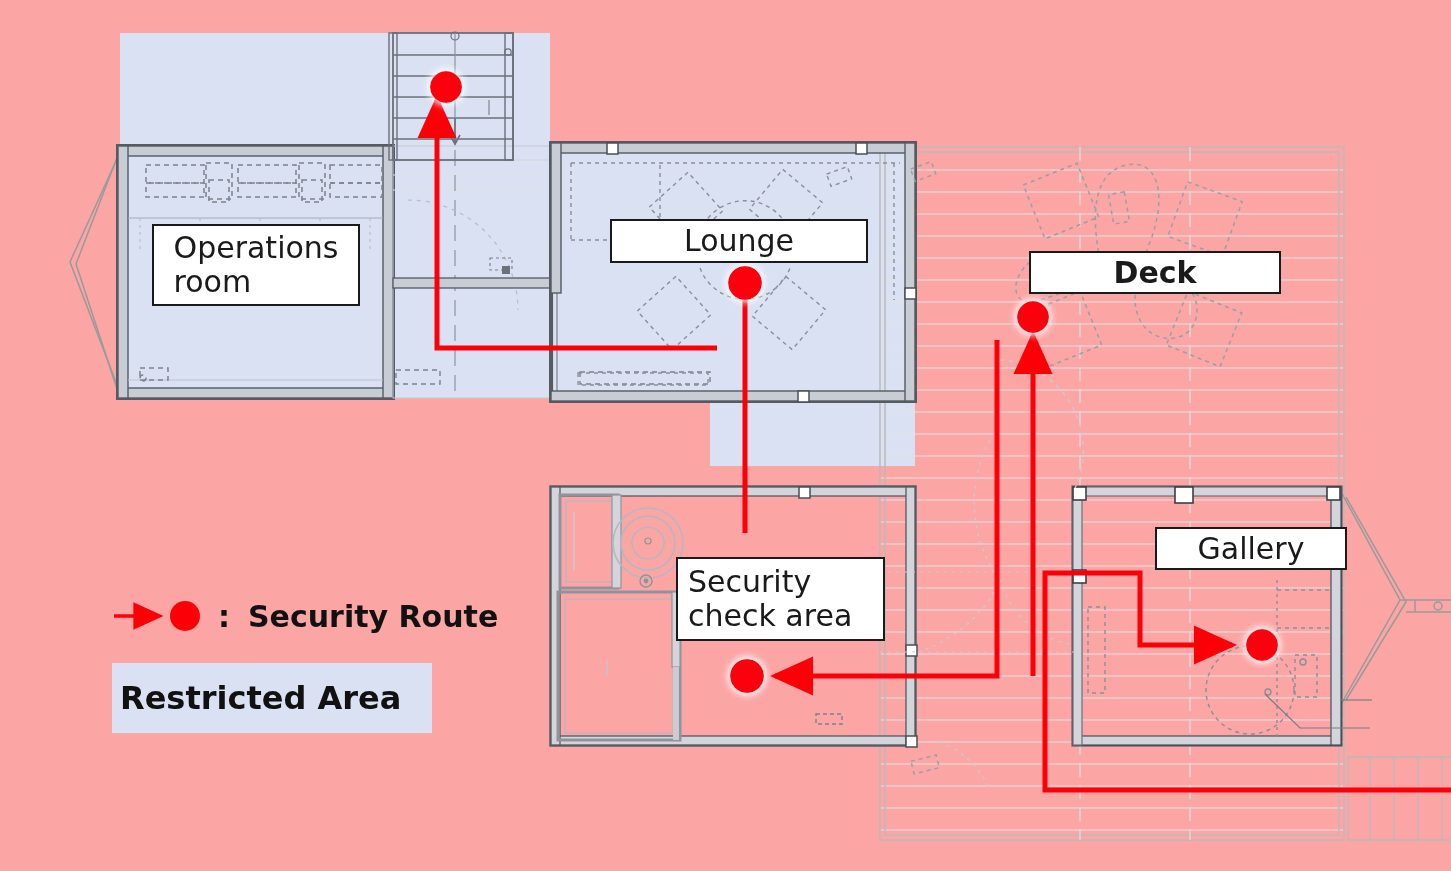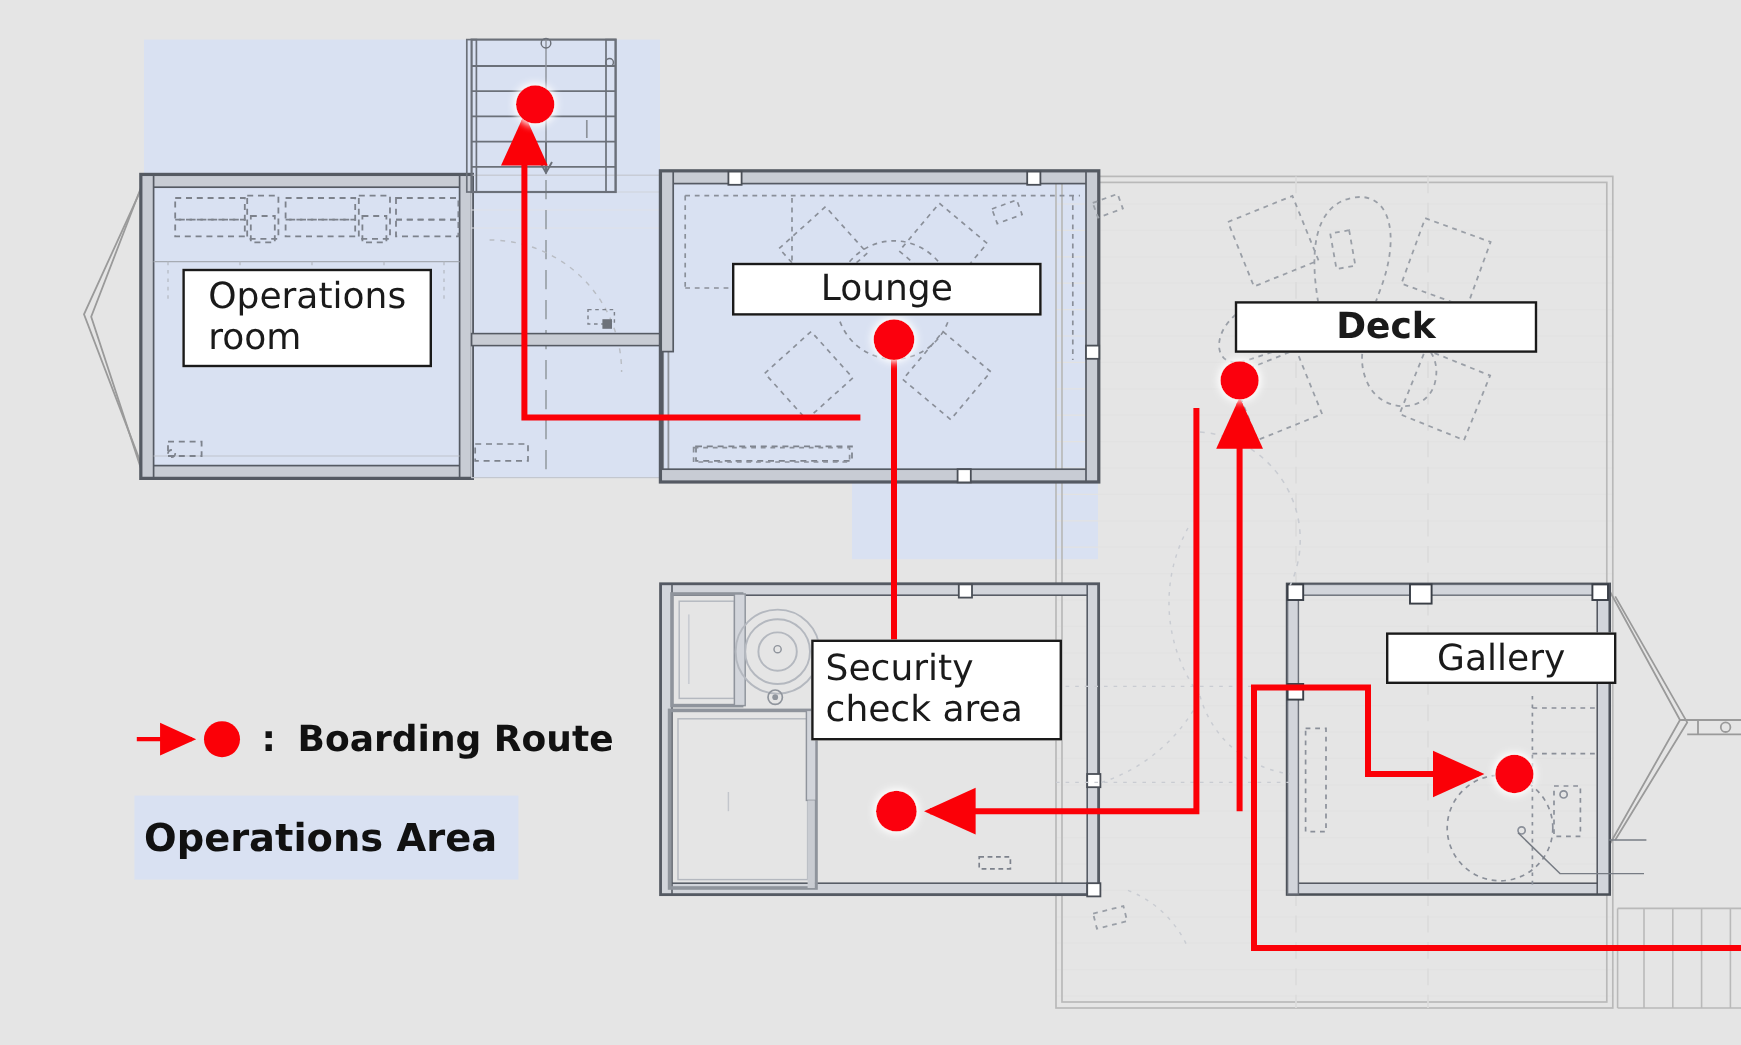--- a/index.html
+++ b/index.html
@@ -7,21 +7,21 @@
     padding: 0;
     background: #ffffff;
   }
   body {
     font-family: "Liberation Sans", sans-serif;
   }
   #page {
     position: relative;
     width: 1451px;
     height: 871px;
-    background: #e5e5e5;
+    background: #fca5a5;
     overflow: hidden;
   }
   #plan-svg {
     position: absolute;
     left: 0;
     top: 0;
     width: 1451px;
     height: 871px;
   }
   
@@ -37,20 +37,21 @@
     font-size: 30px;
     color: #1a1a1a;
     line-height: 1.12;
     white-space: pre-line;
     z-index: 40;
   }
   .label-box.align-left {
     justify-content: flex-start;
     padding-left: 10px;
     text-align: left;
+    margin-top: 24px;
   }
   
   #legend-route {
     position: absolute;
     left: 112px;
     top: 592px;
     width: 430px;
     height: 48px;
     display: flex;
     align-items: center;
@@ -428,20 +429,20 @@
         <defs>
           <marker id="legArrow" markerWidth="9" markerHeight="9" refX="7.6" refY="4.5" orient="auto" markerUnits="strokeWidth">
             <path d="M0,0.6 L8.6,4.5 L0,8.4 z" fill="#fb0007"></path>
           </marker>
         </defs>
         <line x1="2" y1="15" x2="48" y2="15" stroke="#fb0007" stroke-width="3.5" marker-end="url(#legArrow)"></line>
       </svg>
     </span>
     <span class="dot"></span>
     <span class="legend-text">:</span>
-    <span class="legend-text">Boarding Route</span>
+    <span class="legend-text">Security Route</span>
   </div>
 
   <div id="legend-restricted">
-    <span class="legend-text">Operations Area</span>
+    <span class="legend-text">Restricted Area</span>
   </div>
 
 </div>
 
 </body></html>

